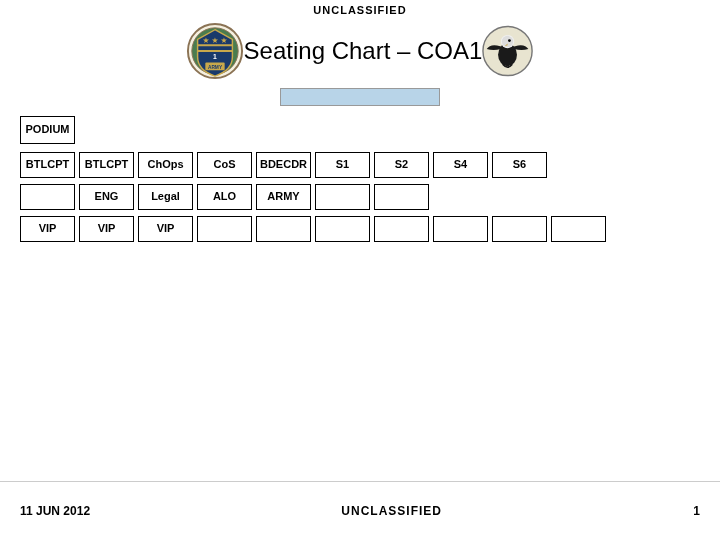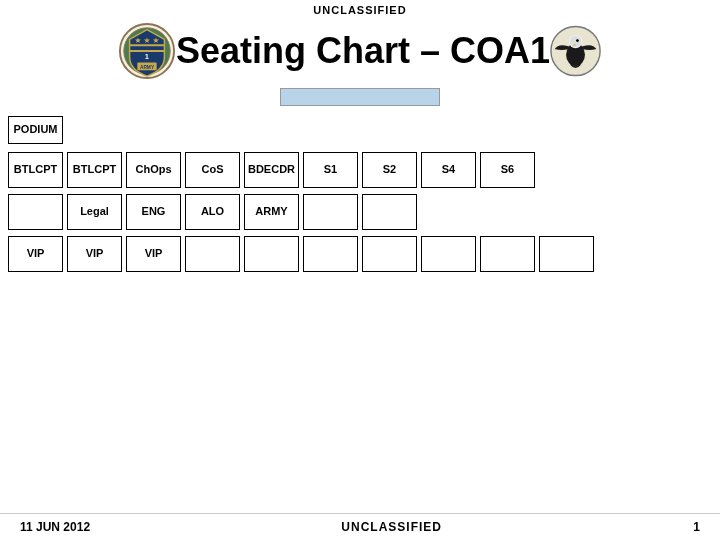--- a/index.html
+++ b/index.html
@@ -23,59 +23,59 @@
 
     .header-row {
       display: flex;
       align-items: center;
       justify-content: center;
       padding: 6px 20px 0;
       position: relative;
     }
 
     .title {
-      font-size: 36px;
-      font-weight: bold;
+      font-size: 24px;
+      font-weight: normal;
       color: #000;
       text-align: center;
     }
 
     .presenter-bar {
       display: flex;
       justify-content: center;
       margin: 8px 0 4px;
     }
 
     .presenter-input {
       width: 160px;
       height: 18px;
       background: #b8d4e8;
       border: 1px solid #999;
     }
 
     .seating-area {
-      padding: 6px 8px 0;
+      padding: 6px 20px 0;
     }
 
     .podium-row {
       margin-bottom: 8px;
     }
 
     .seat-box {
       display: inline-flex;
       align-items: center;
       justify-content: center;
       border: 1.5px solid #000;
       font-size: 11px;
       font-weight: bold;
       text-align: center;
       line-height: 1.2;
       background: #fff;
       min-width: 55px;
-      height: 36px;
+      height: 26px;
       margin-right: 4px;
       padding: 2px;
     }
 
     .seat-box.podium {
       height: 28px;
       font-size: 11px;
     }
 
     .seat-box.empty {
@@ -89,21 +89,21 @@
     }
 
     .bottom-bar {
       position: absolute;
       bottom: 0;
       left: 0;
       right: 0;
       display: flex;
       justify-content: space-between;
       align-items: center;
-      padding: 6px 20px;
+      padding: 22px 20px;
       border-top: 1px solid #ccc;
     }
 
     .bottom-date {
       font-size: 12px;
       font-weight: bold;
       color: #000;
     }
 
     .bottom-classified {
@@ -201,22 +201,22 @@
         <span>CDR</span>
       </div>
       <div class="seat-box">S1</div>
       <div class="seat-box">S2</div>
       <div class="seat-box">S4</div>
       <div class="seat-box">S6</div>
     </div>
 
   <div class="seat-row" id="row2">
       <div class="seat-box empty"></div>
+      <div class="seat-box">ENG</div>
       <div class="seat-box">Legal</div>
-      <div class="seat-box">ENG</div>
       <div class="seat-box">ALO</div>
       <div class="seat-box">ARMY</div>
       <div class="seat-box empty"></div>
       <div class="seat-box empty"></div>
     </div>
 
   <div class="seat-row" id="row3">
       <div class="seat-box">VIP</div>
       <div class="seat-box">VIP</div>
       <div class="seat-box">VIP</div>

